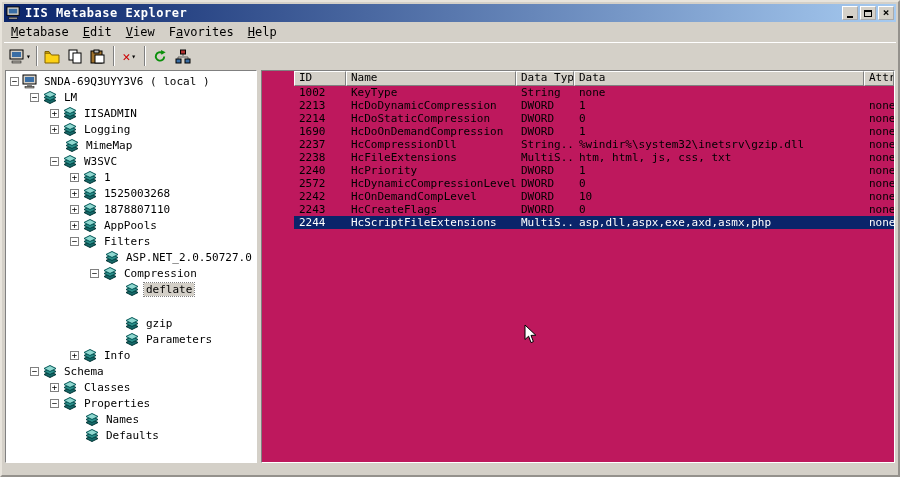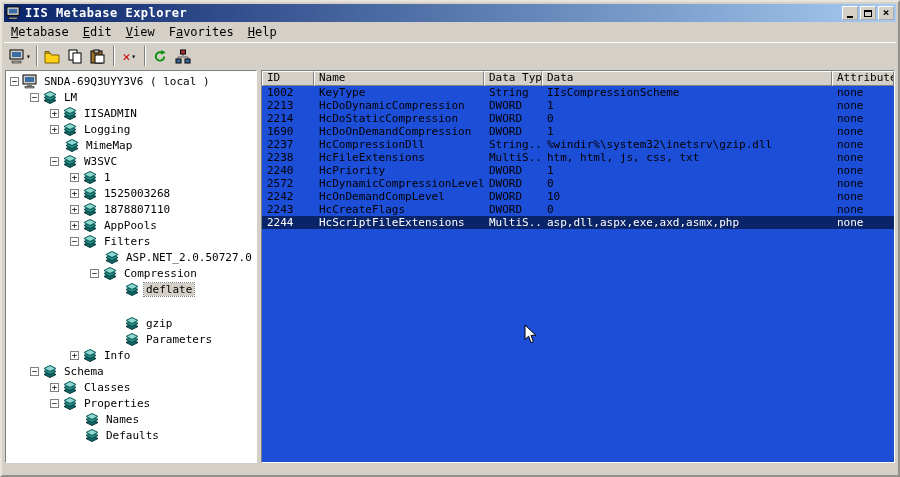--- a/index.html
+++ b/index.html
@@ -35,22 +35,22 @@
             padding:0 2px; cursor:default; }
   .tb-btn .dd { font-size:8px; color:#000; margin-left:1px; }
   .tb-sep { width:2px; height:20px; border-left:1px solid #808080; border-right:1px solid #fff; margin:0 3px; }
   .x-glyph { color:#cc0000; font-weight:bold; font-size:13px; }
 
   
   .content { position:absolute; left:3px; right:3px; top:68px; bottom:12px; display:flex; }
   .tree-panel { width:252px; background:#fff; border:1px solid;
                 border-color:#808080 #fff #fff #808080; overflow:hidden; padding-top:2px; }
   .splitter { width:4px; background:var(--face,#d4d0c8); cursor:ew-resize; }
-  .list-panel { flex:1; background:#1d4ed8; border:1px solid; border-color:#808080 #fff #fff #808080;
-                display:flex; flex-direction:column; overflow:hidden; }
+  .list-panel { flex:1; background:#be185d; border:1px solid; border-color:#808080 #fff #fff #808080;
+                display:flex; flex-direction:column; overflow:hidden;padding-left:32px; }
 
   
   .tree-item { display:flex; align-items:center; height:16px; white-space:nowrap;
                font-size:11px; color:#000; cursor:default; }
   .expander.box { width:9px; height:9px; border:1px solid #808080; background:#fff;
                   font-size:9px; line-height:7px; text-align:center; margin-right:3px;
                   flex:0 0 auto; font-family:"DejaVu Sans Mono",monospace; }
   .expander.stub { width:11px; height:9px; margin-right:3px; flex:0 0 auto; }
   .tree-icon { width:16px; height:15px; margin-right:4px; flex:0 0 auto; }
   .tree-label { padding:0 2px; }
@@ -374,21 +374,20 @@
           <div class="lv-col" style="width: 170px;">Name</div>
           <div class="lv-col" style="width: 58px;">Data Type</div>
           <div class="lv-col" style="width: 290px;">Data</div>
           <div class="lv-col" style="flex: 1 1 0%;">Attributes</div>
         </div>
       <div class="lv-body">
           <div class="lv-row">
             <div class="lv-cell" style="width: 52px;">1002</div>
             <div class="lv-cell" style="width: 170px;">KeyType</div>
             <div class="lv-cell" style="width: 58px;">String</div>
-            <div class="lv-cell" style="width: 290px;">IIsCompressionScheme</div>
             <div class="lv-cell" style="flex: 1 1 0%;">none</div>
           </div>
           <div class="lv-row">
             <div class="lv-cell" style="width: 52px;">2213</div>
             <div class="lv-cell" style="width: 170px;">HcDoDynamicCompression</div>
             <div class="lv-cell" style="width: 58px;">DWORD</div>
             <div class="lv-cell" style="width: 290px;">1</div>
             <div class="lv-cell" style="flex: 1 1 0%;">none</div>
           </div>
           <div class="lv-row">

